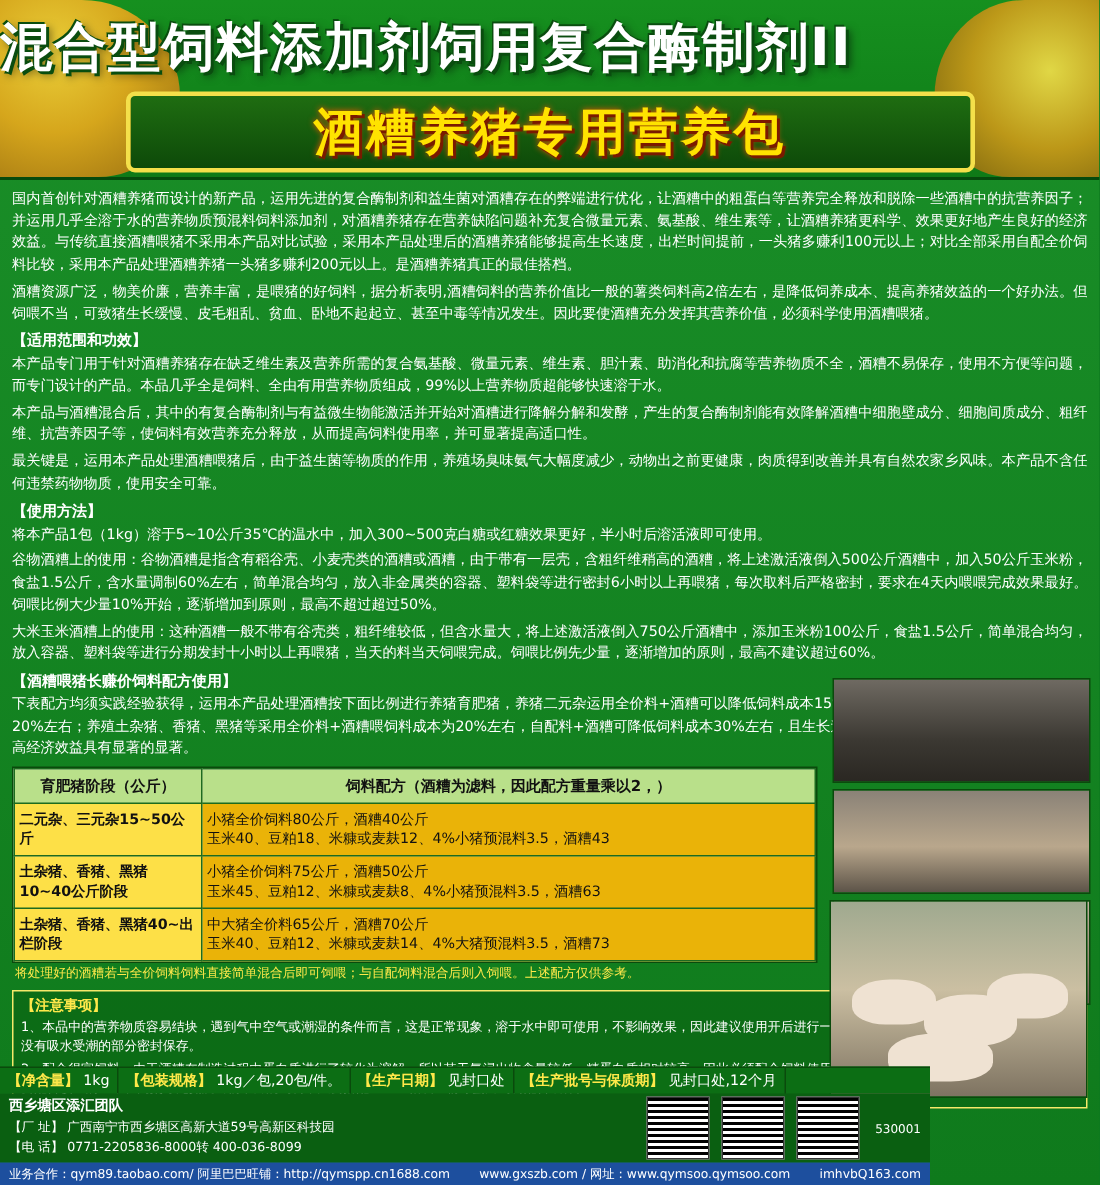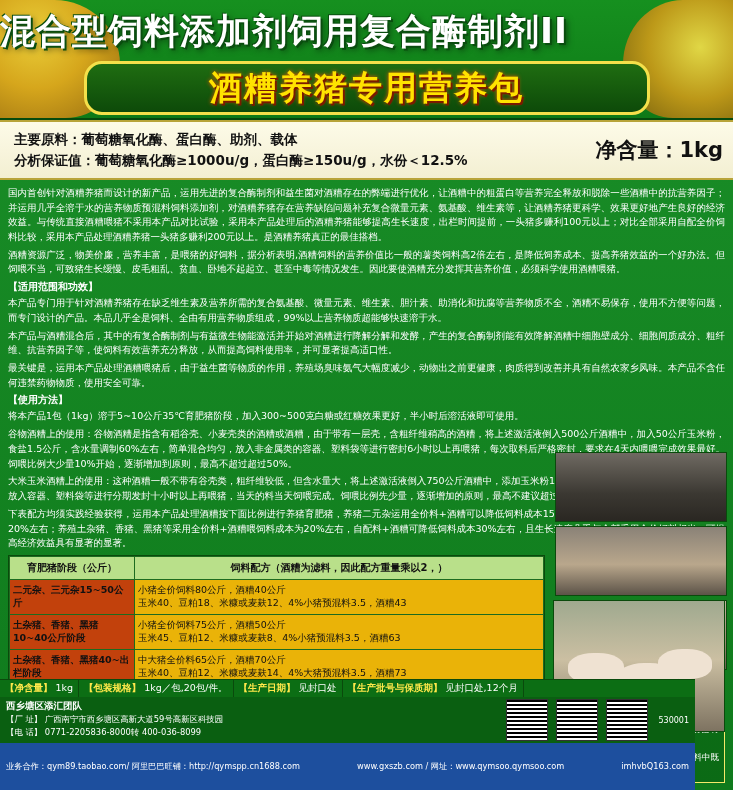--- a/index.html
+++ b/index.html
@@ -15,21 +15,21 @@
       opacity:.95;border-radius:0 60% 50% 0;}
   .header .corn2{position:absolute;top:0;right:0;width:110px;height:118px;
       background:radial-gradient(circle at 70% 40%, #f7e04a 0%, #cf9a18 50%, #7d5a0c 100%);
       opacity:.9;border-radius:60% 0 0 50%;}
   .title1{position:relative;text-align:left;padding-top:8px;
       font-size:35px;font-weight:bold;color:#ffffff;letter-spacing:1px;
       text-shadow:2px 2px 0 #0a4d0f, -1px -1px 0 #0a4d0f, 3px 3px 6px rgba(0,0,0,.5);
       font-family:"DejaVu Sans","Liberation Sans",sans-serif;}
   .title2wrap{position:relative;margin:6px auto 0;width:560px;height:48px;
       background:linear-gradient(180deg,#1f6d11 0%,#0d4a09 100%);
-      border:3px solid #f4e04a;border-radius:18px;display:flex;align-items:center;justify-content:center;}
+      border:3px solid #f4e04a;border-radius:6px;display:flex;align-items:center;justify-content:center;}
   .title2{font-size:33px;font-weight:bold;color:#ffe300;letter-spacing:2px;
       text-shadow:2px 2px 0 #7a1a00, 0 0 4px #ff5500;}
 
   
   .band{position:relative;background:linear-gradient(180deg,#fdfbe8 0%,#f3efd2 100%);
       border-top:2px solid #b8a43a;border-bottom:2px solid #b8a43a;
       padding:7px 10px 7px 14px;display:flex;align-items:center;justify-content:space-between;}
   .band .left{font-size:13.5px;line-height:1.55;color:#111;font-weight:bold;}
   .band .right{font-size:21px;font-weight:bold;color:#111;white-space:nowrap;padding-left:12px;}
 
@@ -37,50 +37,50 @@
   .body{position:relative;padding:6px 8px 0 8px;color:#ffffff;}
   .bodytext{font-size:9.5px;line-height:1.55;text-align:justify;color:#ffffff;}
   .bodytext p{margin:0 0 3px 0;}
   .seclabel{font-size:10px;font-weight:bold;color:#ffffff;margin:3px 0 2px;}
 
   
   .tablewrap{margin:4px 0 0 0;border:1px solid #0a4a0c;}
   table{border-collapse:collapse;width:100%;background:#fdfce9;}
   th,td{border:1px solid #1d6b1f;font-size:9.5px;color:#111;padding:4px 3px;vertical-align:middle;}
   thead th{background:#b9e08a;font-weight:bold;text-align:center;font-size:10px;}
-  td.stage{background:#c2410c;text-align:left;width:118px;font-weight:bold;}
+  td.stage{background:#fde047;text-align:left;width:118px;font-weight:bold;}
   td.formula{background:#eab308;text-align:left;}
 
   
   .photos{position:absolute;right:8px;top:452px;width:170px;}
   .photo{width:170px;height:68px;border:1px solid #0a4a0c;margin-bottom:4px;}
   .ph1{background:linear-gradient(180deg,#6f6a62 0%,#3b3832 60%,#2a2722 100%);}
   .ph2{background:linear-gradient(180deg,#8a8277 0%,#b9a78c 55%,#5c5348 100%);}
   .ph3{background:linear-gradient(180deg,#c0b49f 0%,#9a8b75 60%,#6b6052 100%);}
 
   
   .notes{margin:4px 0 0 0;border:1px solid #f6e96a;background:rgba(0,60,0,.25);padding:3px 5px;}
   .notes .nt{font-size:9.5px;font-weight:bold;color:#ffe84a;margin-bottom:2px;}
   .notes p{margin:0 0 2px 0;font-size:8.6px;line-height:1.5;color:#ffffff;text-align:justify;}
 
   
-  .footer{position:absolute;left:0;bottom:0;width:695px;}
+  .footer{position:absolute;left:0;bottom:0;width:620px;}
   .specrow{display:flex;align-items:stretch;font-size:9.5px;color:#fff;
       border-top:1px solid #0a4a0c;background:#0c6e14;}
   .specrow .cell{padding:2px 5px;border-right:1px solid #0a4a0c;white-space:nowrap;}
   .specrow .cell b{color:#ffe84a;}
   .addr{background:#0a5f11;display:flex;}
   .addrleft{flex:1;padding:2px 6px;font-size:8.4px;line-height:1.5;color:#fff;}
   .addrleft .co{font-size:9.5px;font-weight:bold;color:#fff;}
   .qr{width:40px;height:40px;background:
       repeating-linear-gradient(0deg,#fff 0 2px,#000 2px 4px),
       repeating-linear-gradient(90deg,#fff 0 2px,transparent 2px 4px);
       background-color:#fff;margin:2px 4px;border:1px solid #333;}
   .qrbox{display:flex;align-items:center;}
-  .bluebar{background:#1d4f9e;color:#fff;font-size:8.2px;padding:18px 6px;display:flex;justify-content:space-between;}
+  .bluebar{background:#1d4f9e;color:#fff;font-size:8.2px;padding:2px 6px;display:flex;justify-content:space-between;}
 
   
   .pigphoto{position:absolute;right:8px;bottom:58px;width:170px;height:130px;
       border:1px solid #0a4a0c;
       background:linear-gradient(180deg,#9fa98f 0%,#cbbfa2 45%,#7e7361 100%);}
   .pigphoto .pig{position:absolute;background:#efe2d2;border-radius:45% 45% 40% 40%;}
 </style>
 </head>
 <body>
 
@@ -88,48 +88,42 @@
 
   <div class="header">
     <div class="corn"></div>
     <div class="corn2"></div>
     <div class="title1">混合型饲料添加剂饲用复合酶制剂II</div>
     <div class="title2wrap">
       <div class="title2">酒糟养猪专用营养包</div>
     </div>
   </div>
 
-  <div class="band">
-    <div class="left">
-      <div>主要原料：葡萄糖氧化酶、蛋白酶、助剂、载体</div>
-      <div>分析保证值：葡萄糖氧化酶≥1000u/g，蛋白酶≥150u/g，水份＜12.5%</div>
-    </div>
-    <div class="right">净含量：1kg</div>
-  </div>
 
   <div class="body">
     <div class="bodytext">
       <p>国内首创针对酒糟养猪而设计的新产品，运用先进的复合酶制剂和益生菌对酒糟存在的弊端进行优化，让酒糟中的粗蛋白等营养完全释放和脱除一些酒糟中的抗营养因子；并运用几乎全溶于水的营养物质预混料饲料添加剂，对酒糟养猪存在营养缺陷问题补充复合微量元素、氨基酸、维生素等，让酒糟养猪更科学、效果更好地产生良好的经济效益。与传统直接酒糟喂猪不采用本产品对比试验，采用本产品处理后的酒糟养猪能够提高生长速度，出栏时间提前，一头猪多赚利100元以上；对比全部采用自配全价饲料比较，采用本产品处理酒糟养猪一头猪多赚利200元以上。是酒糟养猪真正的最佳搭档。</p>
       <p>酒糟资源广泛，物美价廉，营养丰富，是喂猪的好饲料，据分析表明,酒糟饲料的营养价值比一般的薯类饲料高2倍左右，是降低饲养成本、提高养猪效益的一个好办法。但饲喂不当，可致猪生长缓慢、皮毛粗乱、贫血、卧地不起起立、甚至中毒等情况发生。因此要使酒糟充分发挥其营养价值，必须科学使用酒糟喂猪。</p>
     </div>
 
     <div class="seclabel">【适用范围和功效】</div>
     <div class="bodytext">
       <p>本产品专门用于针对酒糟养猪存在缺乏维生素及营养所需的复合氨基酸、微量元素、维生素、胆汁素、助消化和抗腐等营养物质不全，酒糟不易保存，使用不方便等问题，而专门设计的产品。本品几乎全是饲料、全由有用营养物质组成，99%以上营养物质超能够快速溶于水。</p>
       <p>本产品与酒糟混合后，其中的有复合酶制剂与有益微生物能激活并开始对酒糟进行降解分解和发酵，产生的复合酶制剂能有效降解酒糟中细胞壁成分、细胞间质成分、粗纤维、抗营养因子等，使饲料有效营养充分释放，从而提高饲料使用率，并可显著提高适口性。</p>
       <p>最关键是，运用本产品处理酒糟喂猪后，由于益生菌等物质的作用，养殖场臭味氨气大幅度减少，动物出之前更健康，肉质得到改善并具有自然农家乡风味。本产品不含任何违禁药物物质，使用安全可靠。</p>
     </div>
 
     <div class="seclabel">【使用方法】</div>
     <div class="bodytext">
-      <p>将本产品1包（1kg）溶于5~10公斤35℃育肥猪阶段，加入300~500克白糖或红糖效果更好，半小时后溶活液即可使用。</p>
+      <p>将本产品1包（1kg）溶于5~10公斤35℃的温水中，加入300~500克白糖或红糖效果更好，半小时后溶活液即可使用。</p>
       <p>谷物酒糟上的使用：谷物酒糟是指含有稻谷壳、小麦壳类的酒糟或酒糟，由于带有一层壳，含粗纤维稍高的酒糟，将上述激活液倒入500公斤酒糟中，加入50公斤玉米粉，食盐1.5公斤，含水量调制60%左右，简单混合均匀，放入非金属类的容器、塑料袋等进行密封6小时以上再喂猪，每次取料后严格密封，要求在4天内喂喂完成效果最好。饲喂比例大少量10%开始，逐渐增加到原则，最高不超过超过50%。</p>
       <p>大米玉米酒糟上的使用：这种酒糟一般不带有谷壳类，粗纤维较低，但含水量大，将上述激活液倒入750公斤酒糟中，添加玉米粉100公斤，食盐1.5公斤，简单混合均匀，放入容器、塑料袋等进行分期发封十小时以上再喂猪，当天的料当天饲喂完成。饲喂比例先少量，逐渐增加的原则，最高不建议超过60%。</p>
     </div>
 
+    <div class="seclabel">【酒糟喂猪长赚价饲料配方使用】</div>
     <div class="bodytext">
       <p>下表配方均须实践经验获得，运用本产品处理酒糟按下面比例进行养猪育肥猪，养猪二元杂运用全价料+酒糟可以降低饲料成本15%左右，自配料+酒糟可以降低饲料成本20%左右；养殖土杂猪、香猪、黑猪等采用全价料+酒糟喂饲料成本为20%左右，自配料+酒糟可降低饲料成本30%左右，且生长速度几乎与全部采用全价饲料相当，可提高经济效益具有显著的显著。</p>
     </div>
 
     <div class="tablewrap" style="width:535px;">
       <table>
         <thead>
           <tr>
             <th>育肥猪阶段（公斤）</th>
             <th>饲料配方（酒糟为滤料，因此配方重量乘以2，）</th>

